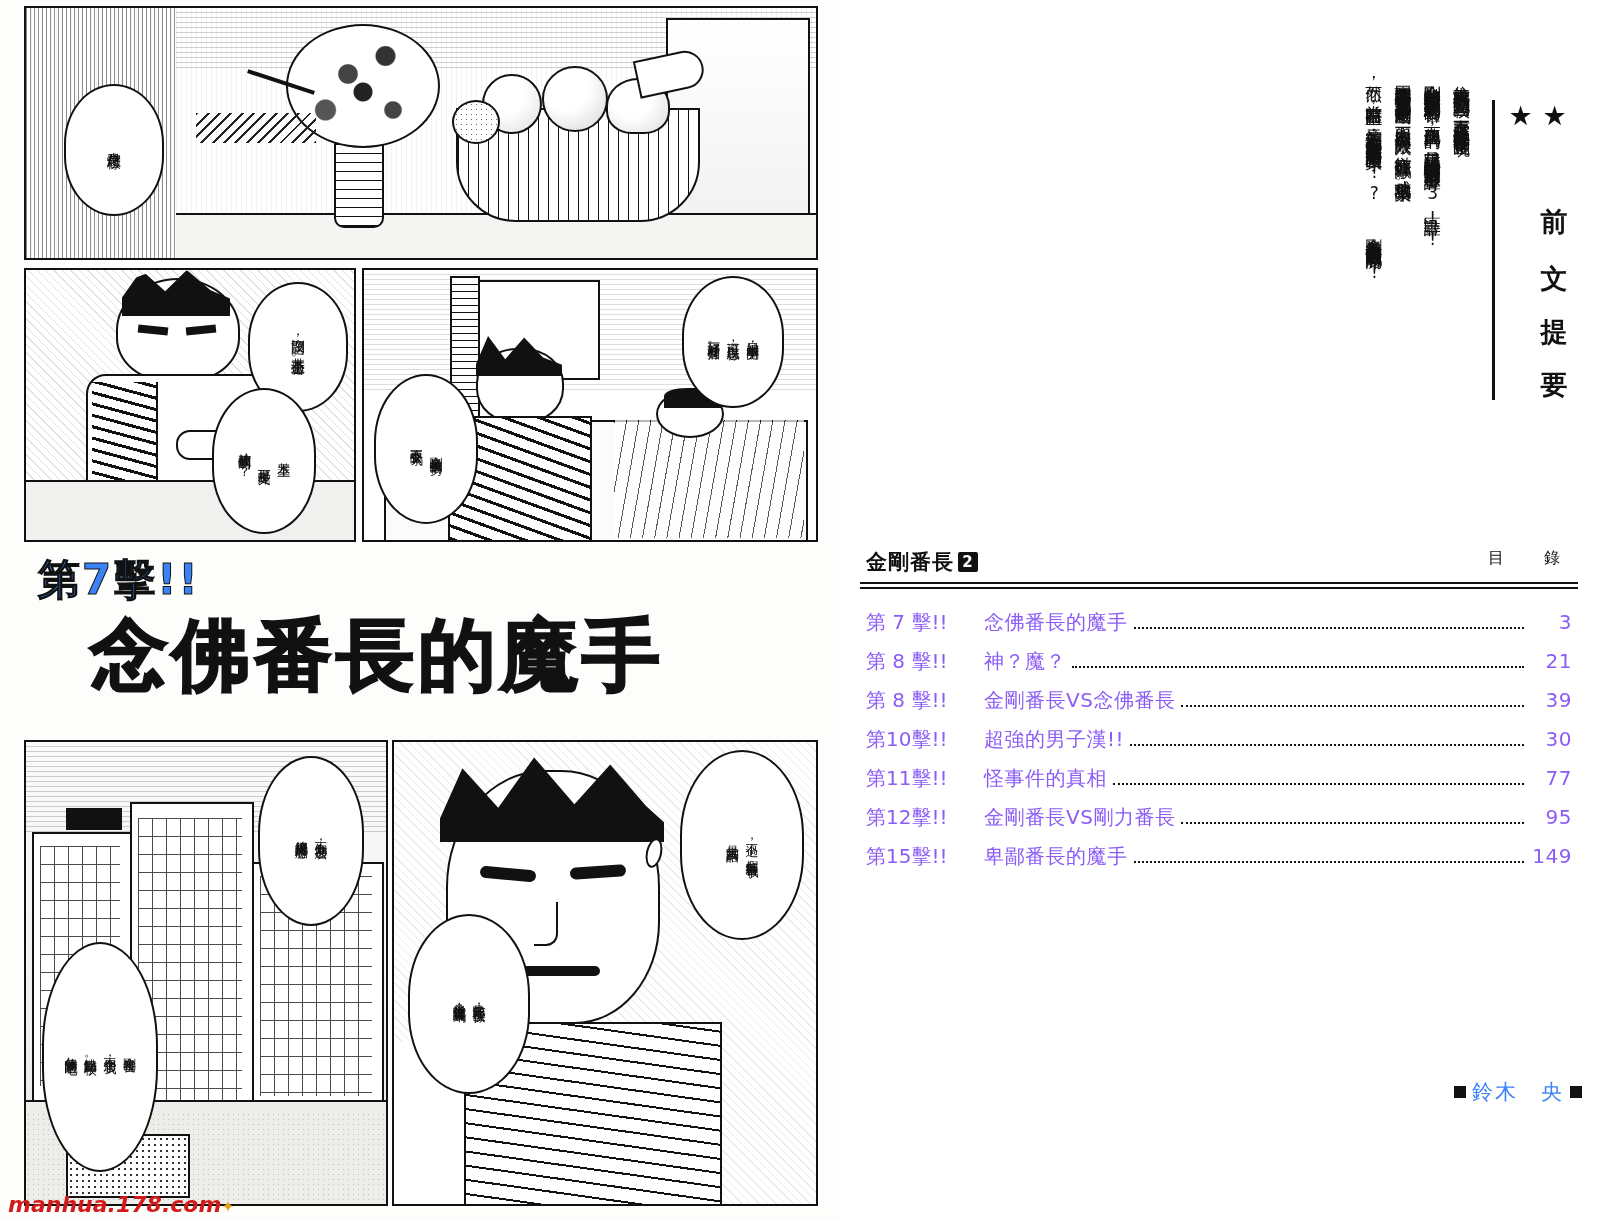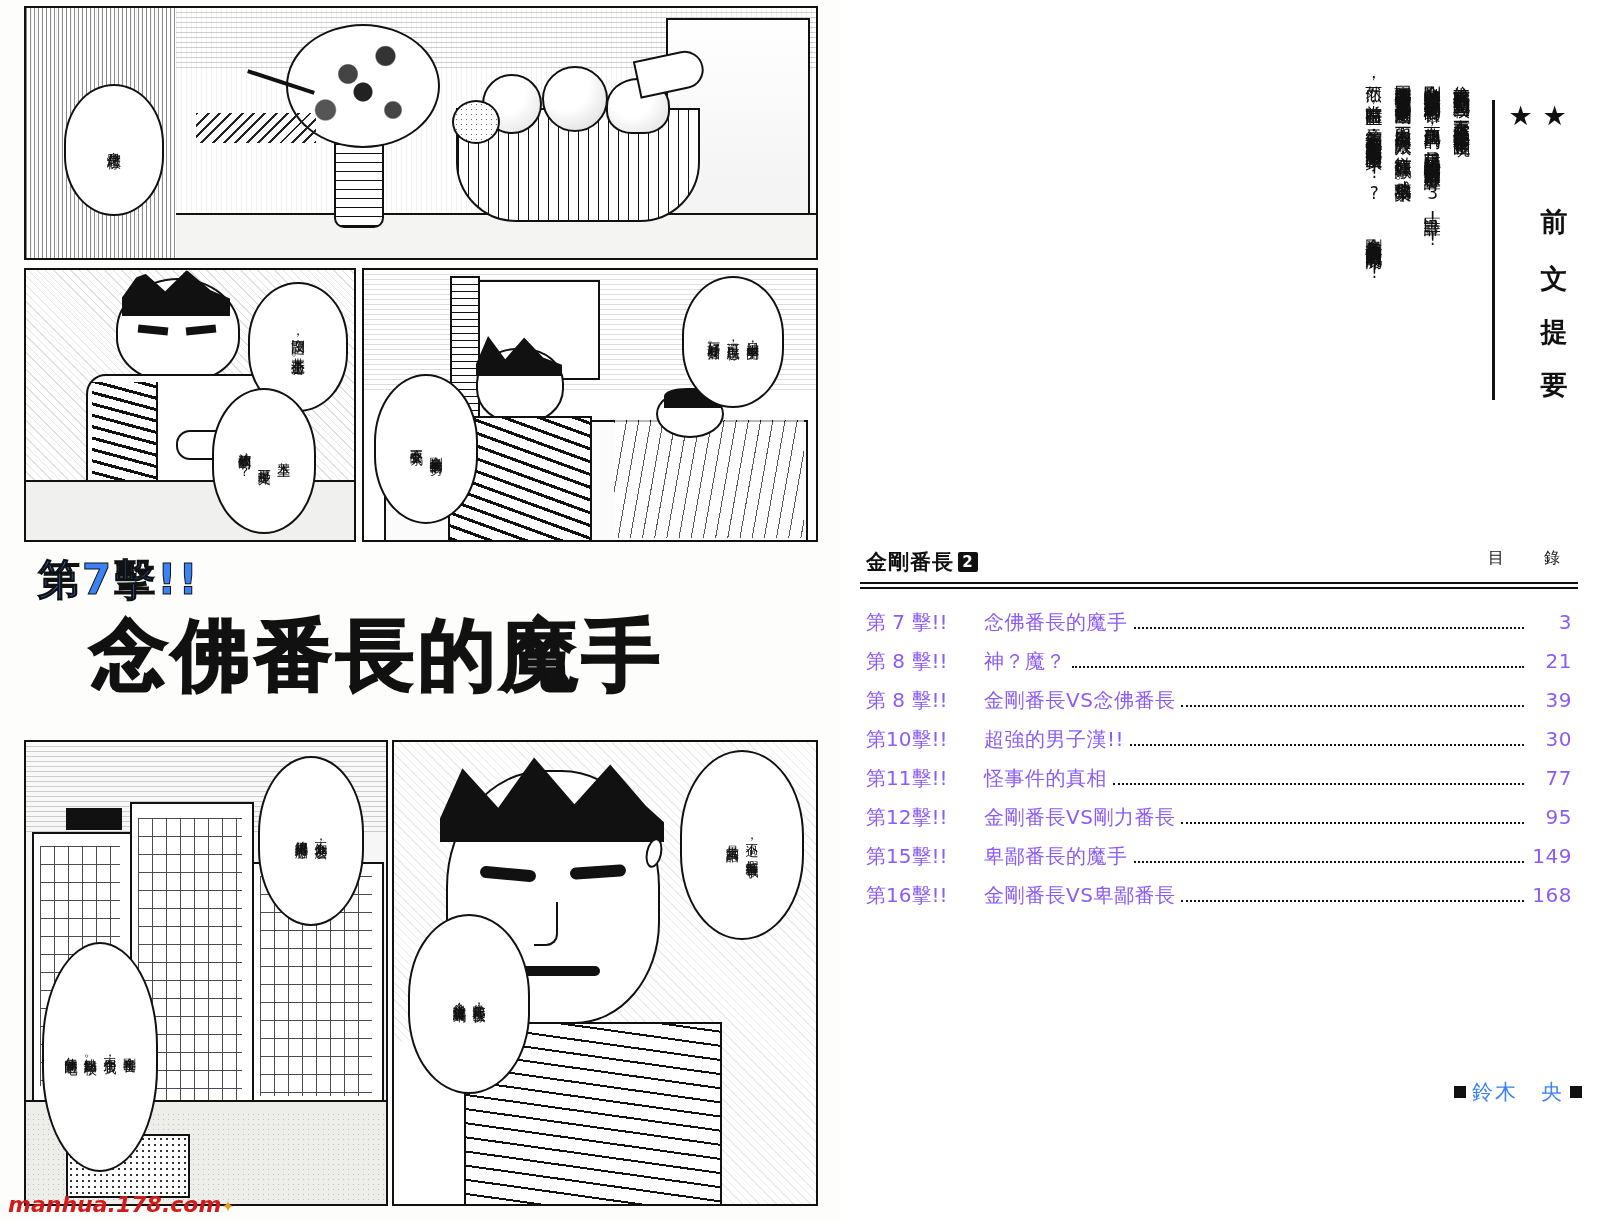--- a/index.html
+++ b/index.html
@@ -457,26 +457,20 @@
         <div class="toc-title">金剛番長VS剛力番長</div>
         <div class="toc-dots"></div>
         <div class="toc-page">95</div>
       </div>
       <div class="toc-row">
         <div class="toc-chap">第15擊!!</div>
         <div class="toc-title">卑鄙番長的魔手</div>
         <div class="toc-dots"></div>
         <div class="toc-page">149</div>
       </div>
-      <div class="toc-row">
-        <div class="toc-chap">第16擊!!</div>
-        <div class="toc-title">金剛番長VS卑鄙番長</div>
-        <div class="toc-dots"></div>
-        <div class="toc-page">168</div>
-      </div>
     </div>
 
     <div id="author">
       <span class="sq"></span>
       <span>鈴木　央</span>
       <span class="sq"></span>
     </div>
   </div>
 </div>
 

